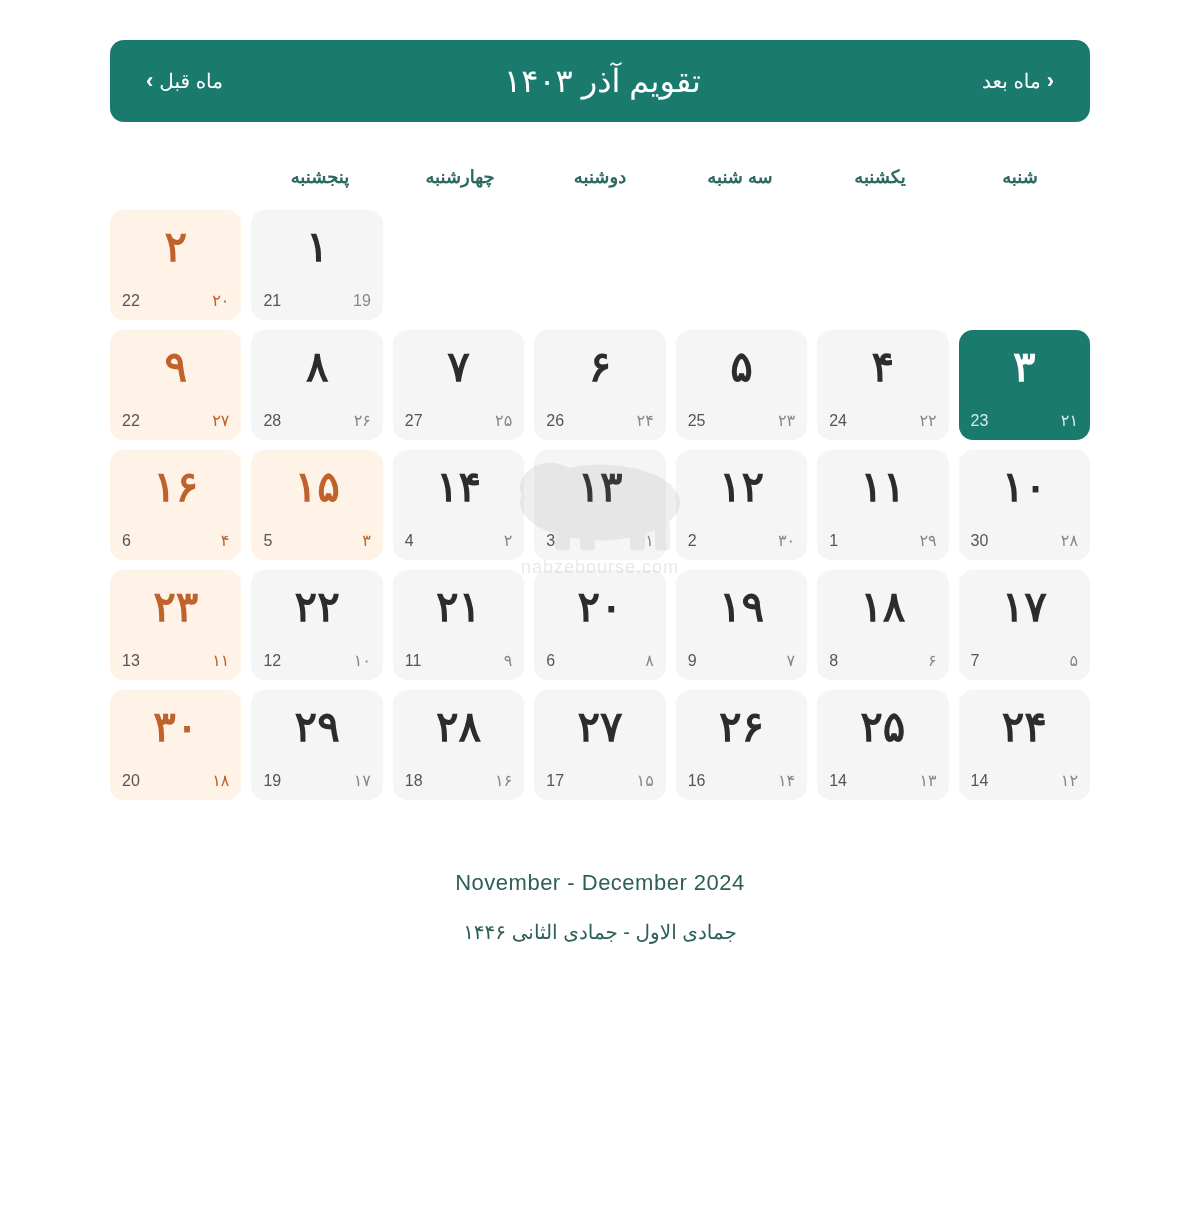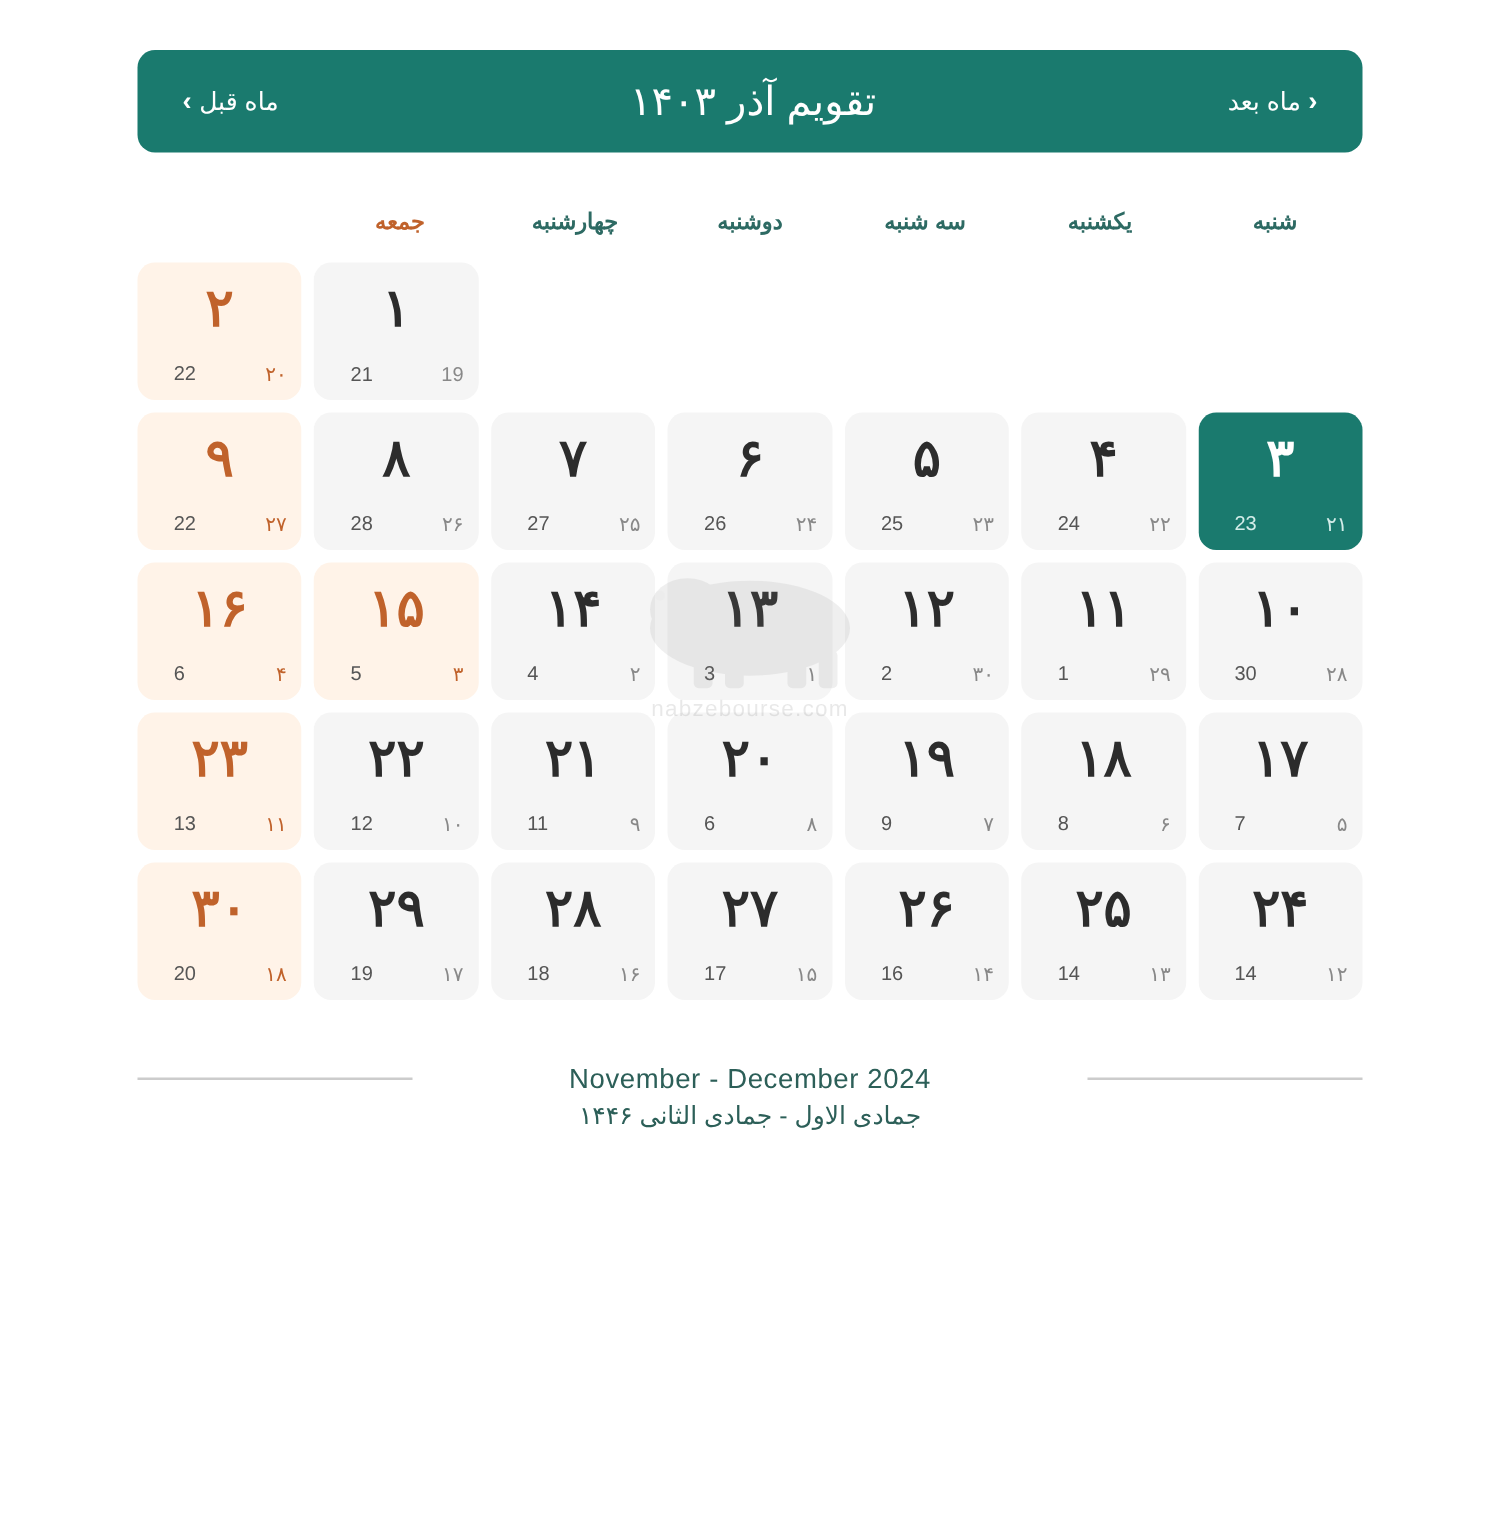--- a/index.html
+++ b/index.html
@@ -115,40 +115,40 @@
       align-items: center;
       margin-top: auto;
     }
     .cell-sub-left {
       font-size: 16px;
       color: #888;
     }
     .cell-sub-right {
       font-size: 16px;
       color: #555;
-      margin-left: 17px;
     }
     .cal-cell.friday-cell .cell-sub-left {
       color: #c0622b;
     }
     .cal-cell.today .cell-sub-left,
     .cal-cell.today .cell-sub-right {
       color: #d4ede9;
     }
 
     
     .cal-footer {
       text-align: center;
       margin-top: 10px;
     }
     .footer-divider-row {
       display: flex;
       align-items: center;
-      justify-content: space-between;
+      justify-content: flex-end;
       gap: 20px;
+      flex-direction: column;
     }
     .footer-line {
       flex: 1;
       height: 1.5px;
       background: #ccc;
       max-width: 220px;
     }
     .footer-gregorian {
       font-size: 22px;
       color: #2c5f58;
@@ -205,21 +205,21 @@
       <span class="arrow">›</span>
     </div>
   </div>
 
   <div class="day-headers">
     <div class="day-header">شنبه</div>
     <div class="day-header">یکشنبه</div>
     <div class="day-header">سه شنبه</div>
     <div class="day-header">دوشنبه</div>
     <div class="day-header">چهارشنبه</div>
-    <div class="day-header friday">جمعه</div>
+    <div class="day-header">پنجشنبه</div>
   </div>
 
   <div class="grid-container">
 
     <div class="global-watermark">
       <svg viewBox="0 0 220 120" xmlns="http://www.w3.org/2000/svg">
 
         <ellipse cx="110" cy="70" rx="80" ry="38" fill="#888"></ellipse>
         <ellipse cx="60" cy="55" rx="30" ry="25" fill="#888"></ellipse>
         <rect x="65" y="88" width="15" height="30" rx="4" fill="#888"></rect>

